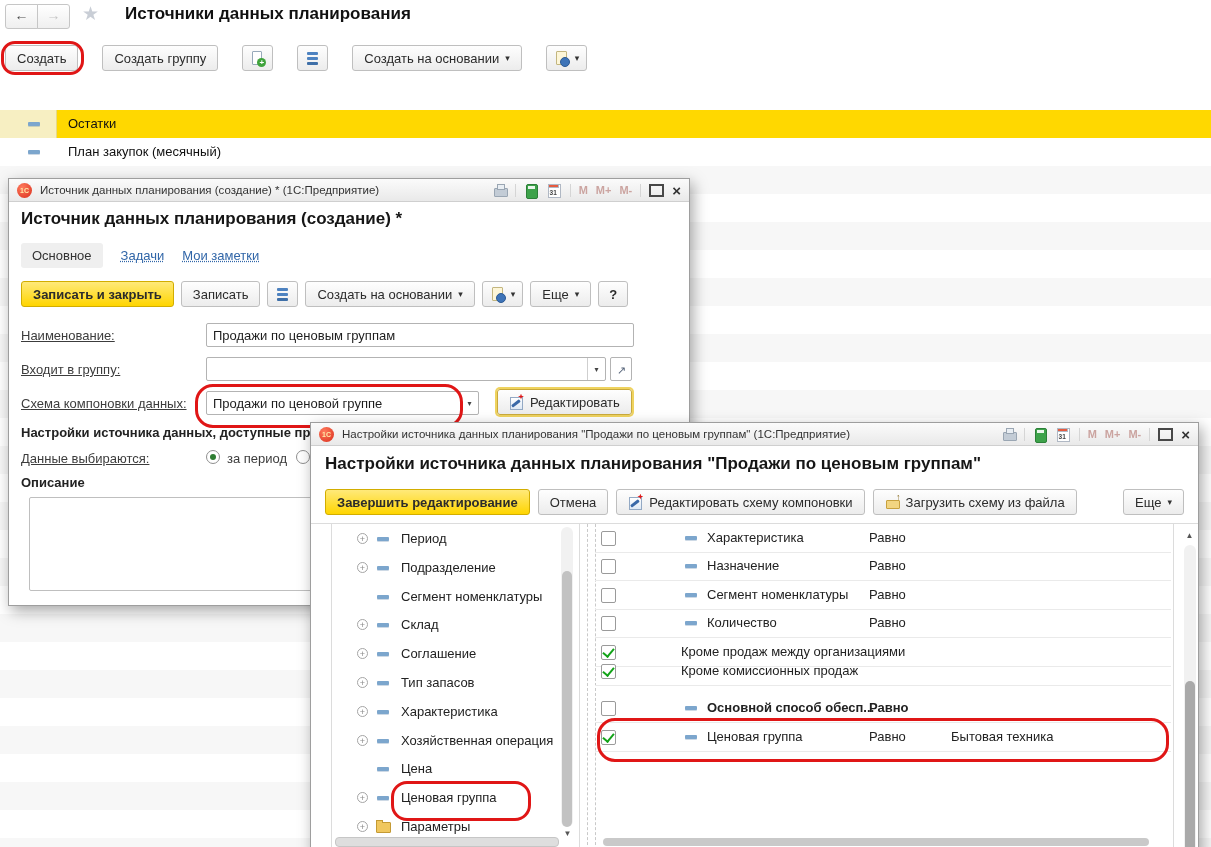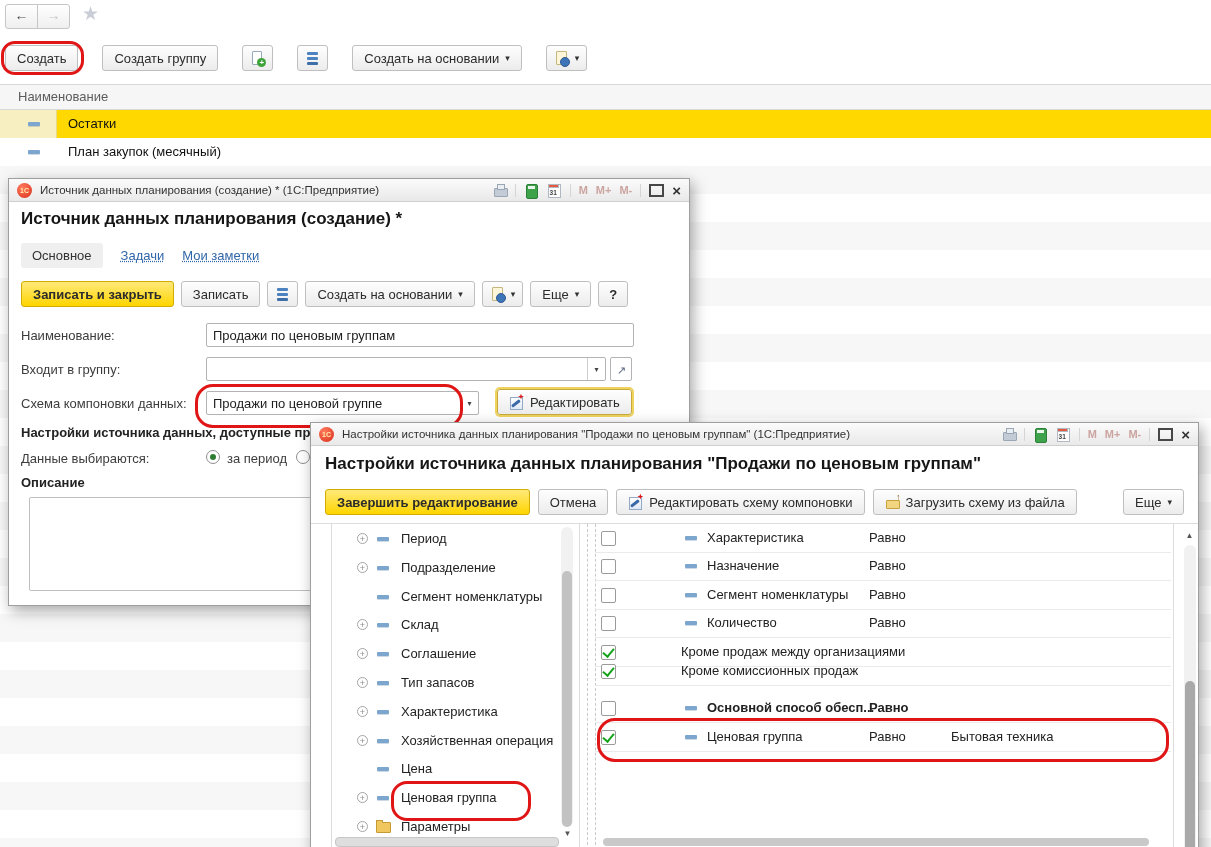--- a/index.html
+++ b/index.html
@@ -53,21 +53,21 @@
   .mem{font-weight:bold;font-size:11px;color:#cba4a0;}
   .wmax{width:11px;height:9px;border:2px solid #474747;display:inline-block;}
   .wclose{font-weight:bold;font-size:15px;line-height:15px;color:#333;}
   .whead{position:absolute;left:12px;margin:0;font-size:17px;font-weight:bold;color:#161616;white-space:nowrap;}
 
   
   .tabs{position:absolute;left:12px;top:64px;display:flex;align-items:center;gap:18px;font-size:13px;}
   .tab.active{background:#efefef;border-radius:3px;padding:5px 11px;color:#333;}
   .tab.link{color:var(--link-blue);text-decoration:underline dotted;cursor:pointer;}
   .d-toolbar{position:absolute;left:12px;top:102px;right:12px;display:flex;gap:7px;}
-  .flabel{position:absolute;left:12px;font-size:13px;color:#3c3c3c;}
+  .flabel{position:absolute;left:12px;font-size:13px;color:#3c3c3c;text-decoration:underline;}
   .fbold{position:absolute;left:12px;font-size:13px;font-weight:bold;color:#222;white-space:nowrap;}
   .fld{position:absolute;display:flex;height:24px;border:1px solid #b3b3b3;border-radius:2px;background:#fff;box-sizing:border-box;}
   .fld input{border:none;outline:none;padding:0 6px;font:13px "Liberation Sans","DejaVu Sans",sans-serif;color:#1d1d1d;flex:1;background:transparent;min-width:0;}
   .ddcell{width:17px;border-left:1px solid #cfcfcf;display:flex;align-items:center;justify-content:center;font-size:8px;color:#444;}
   .openbtn{position:absolute;width:22px;height:24px;border:1px solid #b3b3b3;border-radius:2px;background:#fff;
            font-size:11px;color:#56647a;text-align:center;line-height:22px;}
   .radio{position:absolute;width:14px;height:14px;border:1px solid #8f8f8f;border-radius:50%;background:#fff;box-sizing:border-box;}
   .radio.on::after{content:"";position:absolute;left:3px;top:3px;width:6px;height:6px;border-radius:50%;background:var(--radio-green);}
   .rlabel{position:absolute;font-size:13px;color:#3c3c3c;}
   .desc{position:absolute;left:20px;top:318px;width:605px;height:88px;border:1px solid #bfbfbf;border-radius:2px;resize:none;}
@@ -128,20 +128,21 @@
 </head>
 <body>
 
 <div class="screen">
 
   <div class="navbtns">
     <div class="navbtn back">←</div>
     <div class="navbtn fwd">→</div>
   </div>
   <span class="star">★</span>
+  <h1 class="mw-title">Источники данных планирования</h1>
 
   <div class="mw-toolbar">
     <button class="btn">
       <span>Создать</span>
       <i class="red-oval btn-oval"></i>
     </button>
     <button class="btn">
       <span>Создать группу</span>
     </button>
     <button class="btn iconb">
@@ -153,23 +154,20 @@
     <button class="btn">
       <span>Создать на основании</span>
       <span class="dd">▾</span>
     </button>
     <button class="btn iconb">
       <span class="ic ic-report"></span>
       <span class="dd">▾</span>
     </button>
   </div>
 
-  <div class="mw-header">
-    <span>Наименование</span>
-  </div>
   <div id="main-rows">
       <div class="mrow sel" style="top: 110px;">
         <i class="mcell"></i>
         <span class="dash"></span>
         <span class="mlabel">Остатки</span>
       </div>
       <div class="mrow" style="top: 138px; padding-left: 23px;">
         <span class="dash"></span>
         <span class="mlabel">План закупок (месячный)</span>
       </div>

